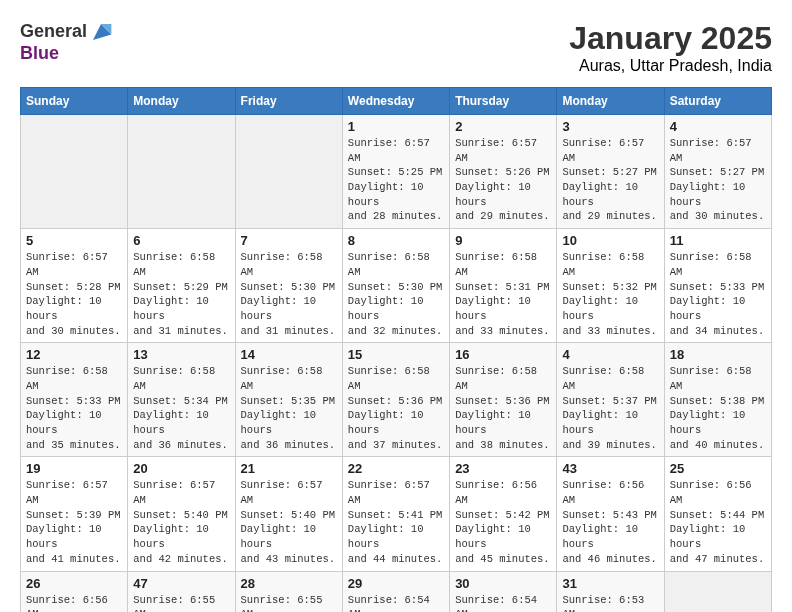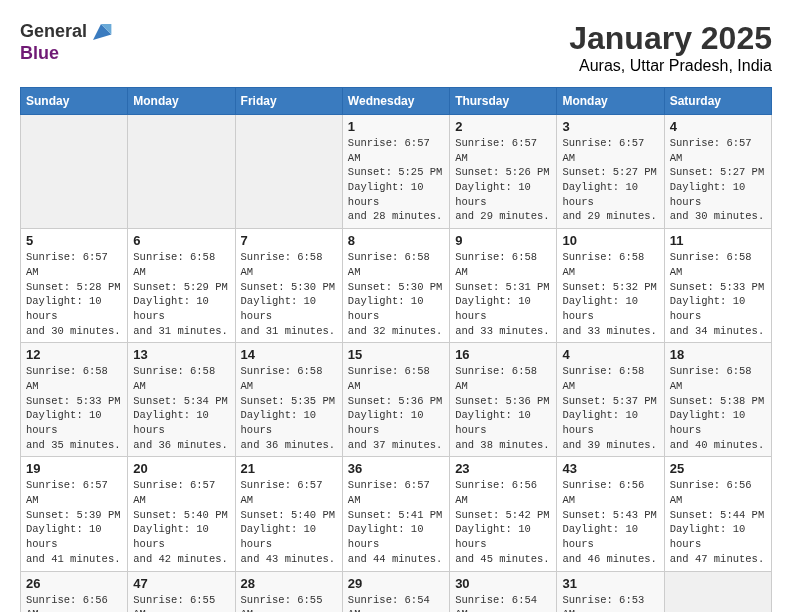--- a/index.html
+++ b/index.html
@@ -274,21 +274,21 @@
 and 42 minutes.</div>
         </td>
         <td>
           <div class="day-number">21</div>
           <div class="day-info" style="white-space: pre-line;">Sunrise: 6:57 AM
 Sunset: 5:40 PM
 Daylight: 10 hours
 and 43 minutes.</div>
         </td>
         <td>
-          <div class="day-number">36</div>
+          <div class="day-number">22</div>
           <div class="day-info" style="white-space: pre-line;">Sunrise: 6:57 AM
 Sunset: 5:41 PM
 Daylight: 10 hours
 and 44 minutes.</div>
         </td>
         <td>
           <div class="day-number">23</div>
           <div class="day-info" style="white-space: pre-line;">Sunrise: 6:56 AM
 Sunset: 5:42 PM
 Daylight: 10 hours

